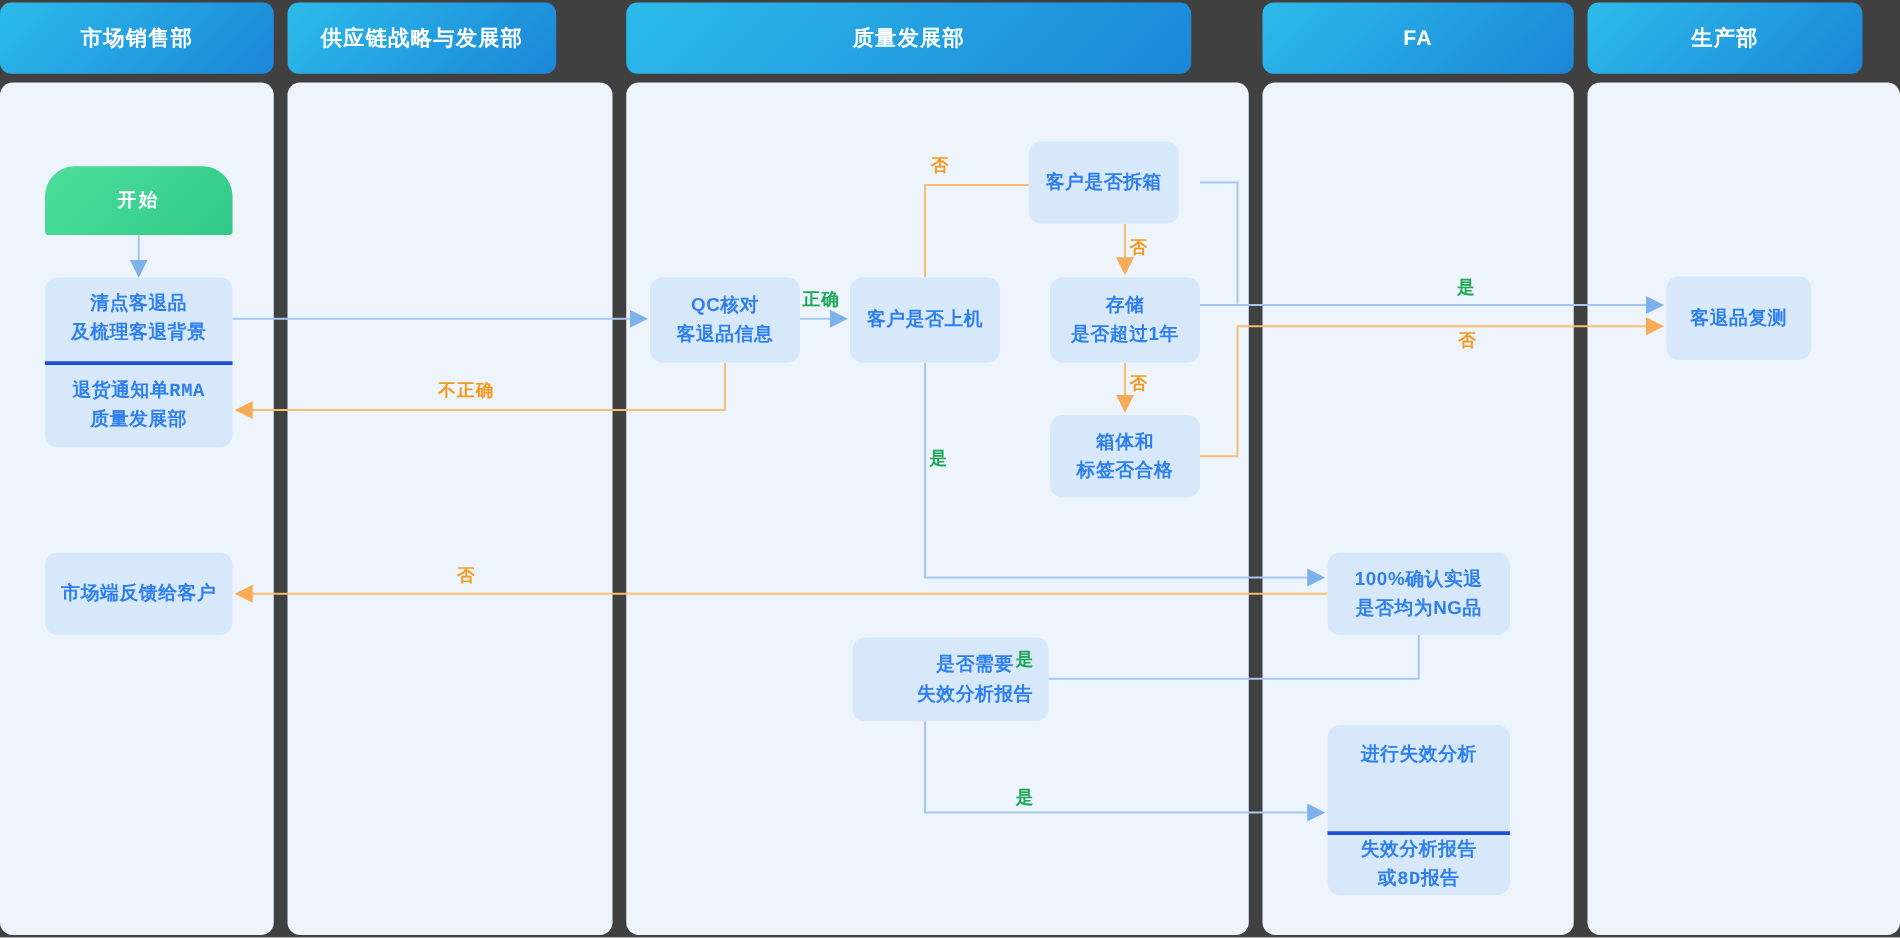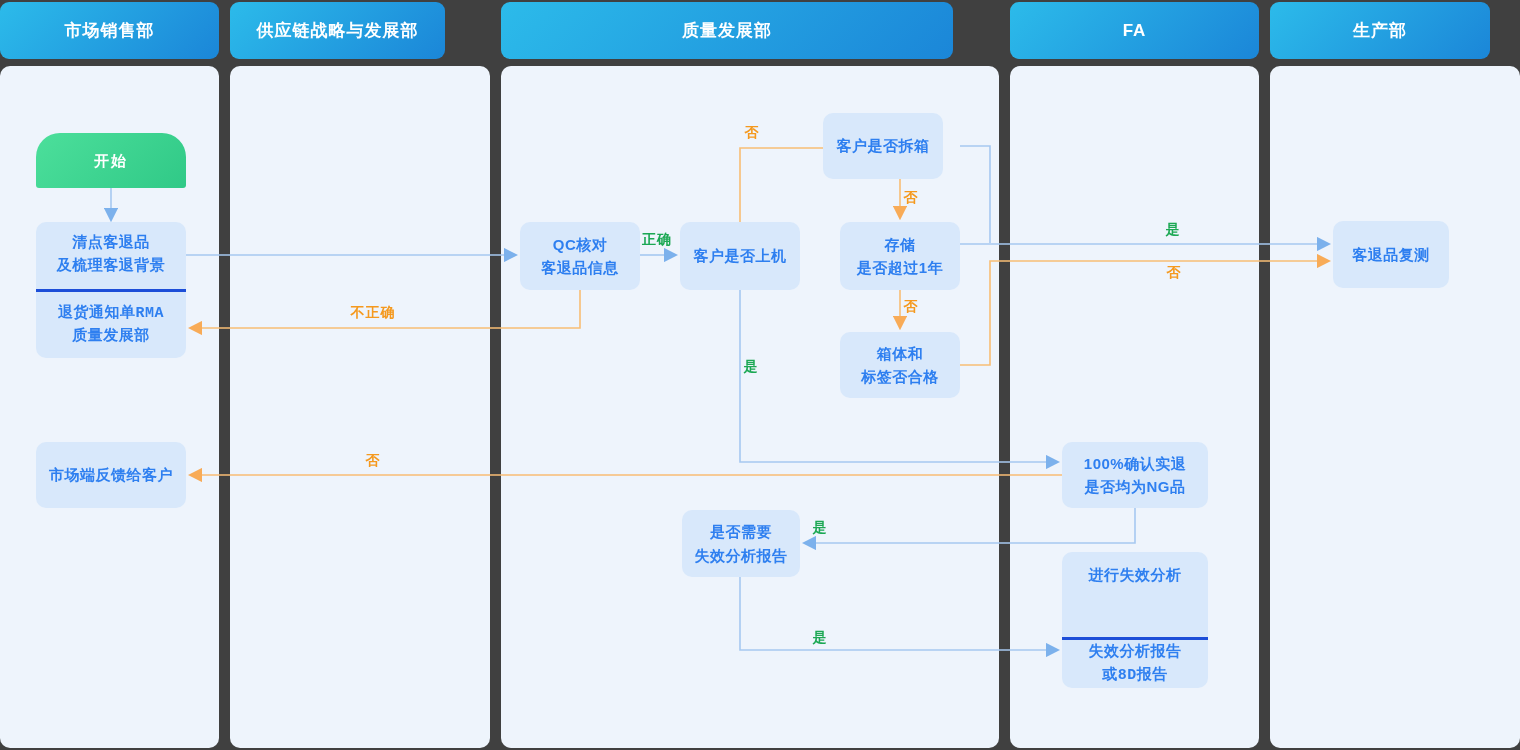--- a/index.html
+++ b/index.html
@@ -128,26 +128,26 @@
   <div class="node" style="left:840px;top:332px;width:120px;height:66px;">
     <span>箱体和</span>
     <span>标签否合格</span>
   </div>
 
   <div class="node" style="left:1062px;top:442px;width:146px;height:66px;">
     <span>100%确认实退</span>
     <span>是否均为NG品</span>
   </div>
 
-  <div class="node" style="left:682px;top:510px;width:118px;height:67px;">
+  <div class="node" style="left:682px;top:510px;width:118px;height:67px;padding-left:39px;">
     <span>是否需要</span>
     <span>失效分析报告</span>
   </div>
 
-  <div class="node stack" style="left:1062px;top:552px;width:146px;height:136px;gap:36px;">
+  <div class="node stack" style="left:1062px;top:580px;width:146px;height:136px;gap:36px;">
     <div class="half">
       <span>进行失效分析</span>
     </div>
     <div class="half">
       <span>失效分析报告</span>
       <span>或8D报告</span>
     </div>
   </div>
 
   <div class="node" style="left:1333px;top:221px;width:116px;height:67px;">

